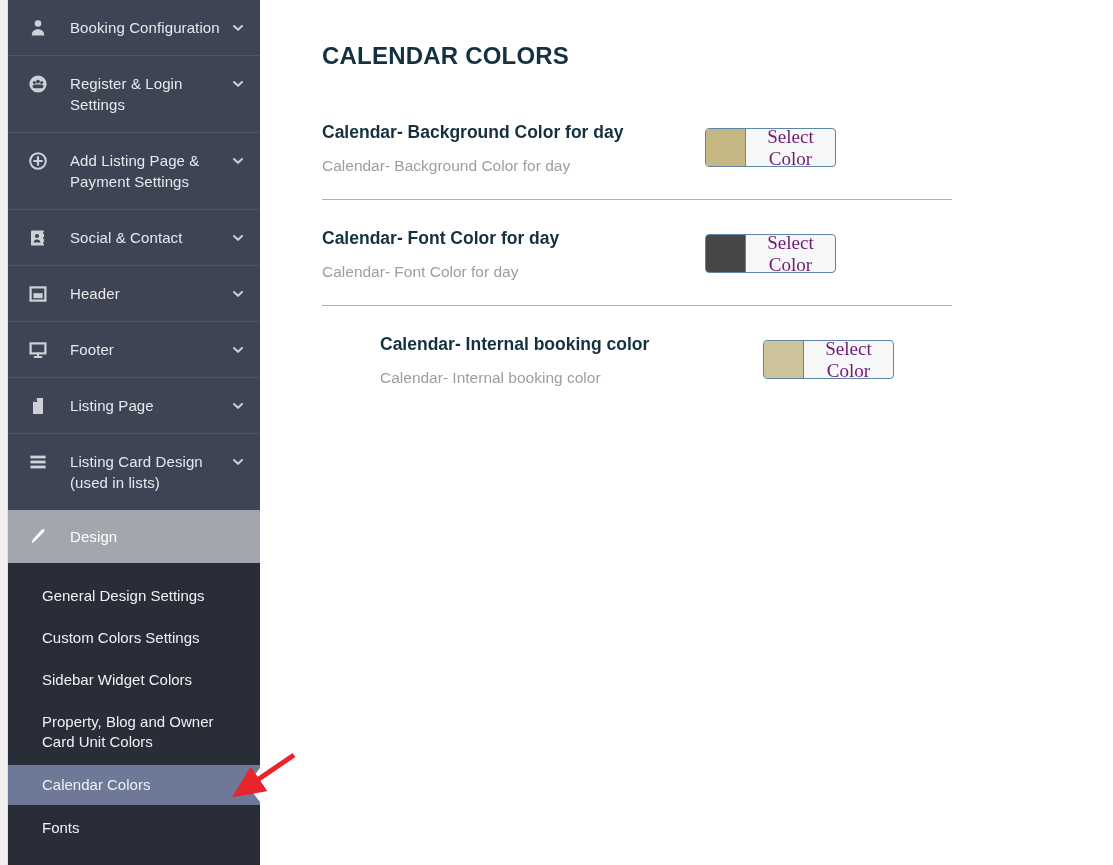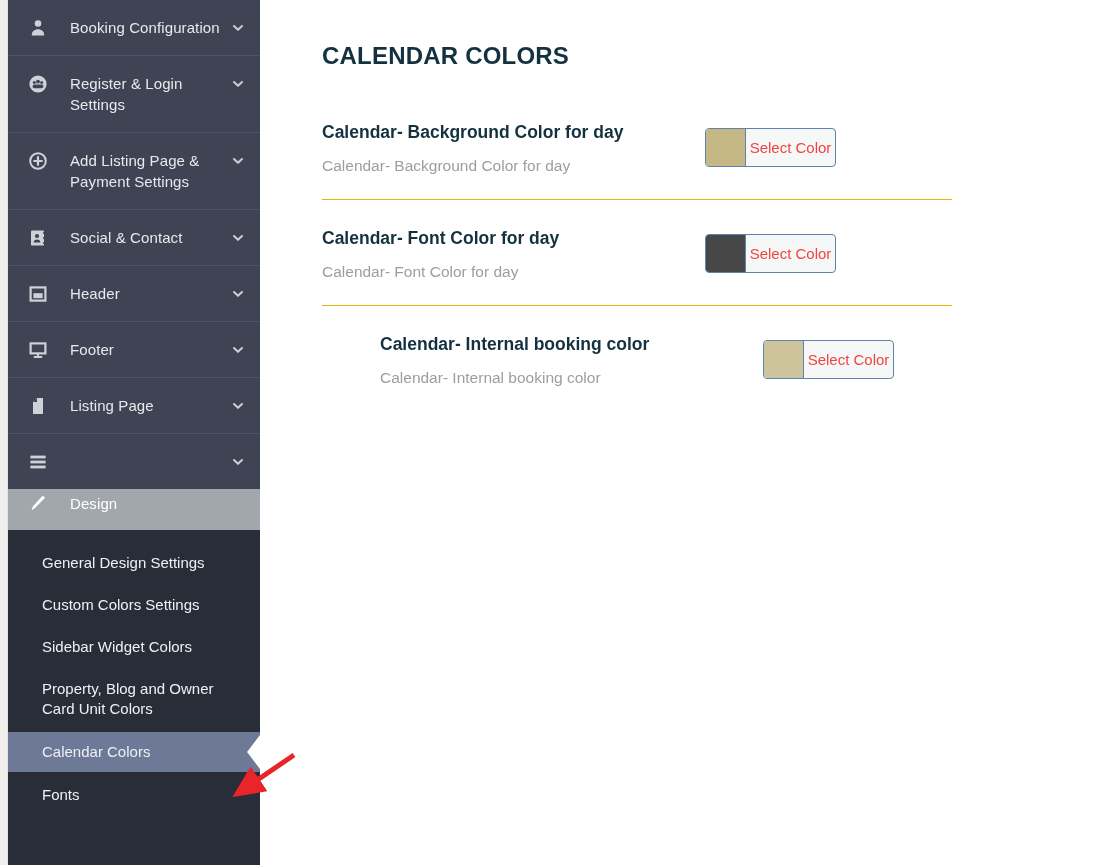--- a/index.html
+++ b/index.html
@@ -47,21 +47,21 @@
     font-size: 15px;
     line-height: 21px;
     letter-spacing: 0.1px;
   }
   .side-item .chev { margin-left: auto; width: 16px; height: 16px; margin-top: 3px; flex: none; }
 
   .side-item.design {
     background: #a2a7ae;
     color: #ffffff;
     border-top: none;
-    padding-top: 4px;
+    padding-top: 16px;
     padding-bottom: 16px;
   }
 
   .sub-list {
     background: #282d38;
     flex: 1;
     padding-top: 12px;
   }
   .sub-item {
     position: relative;
@@ -135,23 +135,23 @@
   .color-swatch {
     width: 40px;
     flex: none;
     border-right: 1px solid #5d85ab;
   }
   .select-color-label {
     flex: 1;
     display: flex;
     align-items: center;
     justify-content: center;
-    font-size: 15px;
-    color: #ef4444;
-    font-family: Liberation Sans, sans-serif;
+    font-size: 19px;
+    color: #701a75;
+    font-family: Liberation Serif, serif;
   }
 
   
   .annotation-arrow {
     position: absolute;
     left: 228px;
     top: 749px;
     width: 72px;
     height: 48px;
     pointer-events: none;
@@ -279,20 +279,21 @@
     </div>
 
     <div class="side-item">
       <span class="icon">
         <svg class="gl" width="20" height="20" viewBox="0 0 20 20">
           <rect x="2.4" y="3.6" width="15.2" height="2.8" fill="#ced2d8"></rect>
           <rect x="2.4" y="8.6" width="15.2" height="2.8" fill="#ced2d8"></rect>
           <rect x="2.4" y="13.6" width="15.2" height="2.8" fill="#ced2d8"></rect>
         </svg>
       </span>
+      <span class="label">Listing Card Design (used in lists)</span>
       <span class="chev">
         <svg class="gl" width="16" height="16" viewBox="0 0 20 20">
             <path d="M5 7.5l5 4.8 5-4.8" fill="none" stroke="#c9ccd2" stroke-width="2.6" stroke-linecap="round" stroke-linejoin="round"></path>
           </svg>
       </span>
     </div>
 
     <div class="side-item design">
       <span class="icon">
         <svg class="gl" width="20" height="20" viewBox="0 0 20 20">

